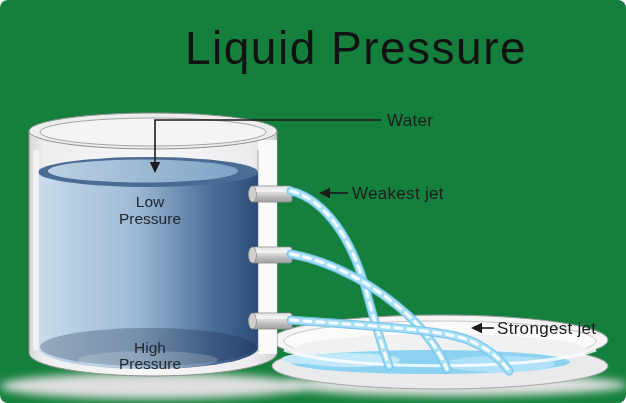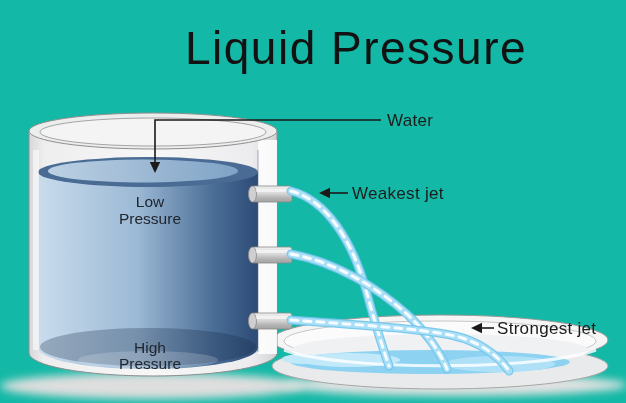--- a/index.html
+++ b/index.html
@@ -4,23 +4,24 @@
 <style>
   html, body {
     margin: 0;
     padding: 0;
     background: #ffffff;
   }
   #stage {
     position: relative;
     width: 626px;
     height: 403px;
-    background: #14b8a6;
+    background: #15803d;
     overflow: hidden;
     font-family: "Liberation Sans", sans-serif;
+    border-radius: 8px;
   }
   svg { display: block; }
   svg text {
     font-family: "Liberation Sans", "DejaVu Sans", sans-serif;
     fill: #1c1c1c;
   }
   .title-text {
     font-size: 46px;
     letter-spacing: 1.5px;
     fill: #121212;

